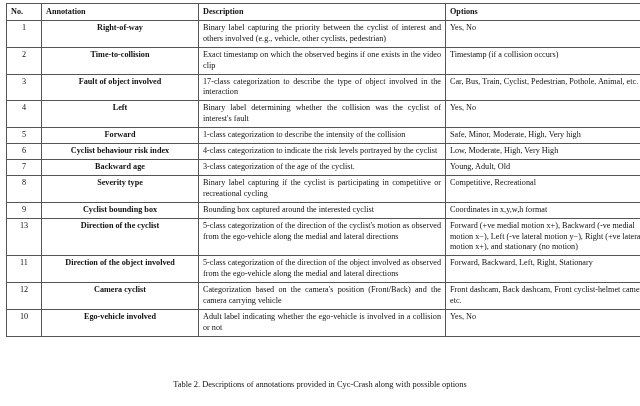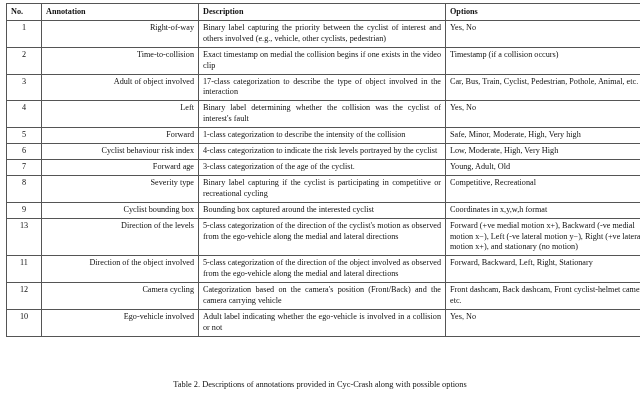--- a/index.html
+++ b/index.html
@@ -33,21 +33,21 @@
     color: #111;
   }
   table.annot th {
     font-weight: bold;
     text-align: left;
     padding-top: 2.5px;
     padding-bottom: 2.5px;
   }
   .col-no     { width: 26px; text-align: center; }
   th.col-no   { text-align: left; }
-  .col-annotation { width: 148px; text-align: right; }
+  .col-annotation { width: 148px; text-align: center; font-weight: bold; }
   .col-description { width: 238px; text-align: justify; margin-top: 8px; }
   .col-options { width: 200px; text-align: left; }
   .caption {
     position: absolute;
     left: 0;
     top: 380px;
     width: 640px;
     text-align: center;
     font-size: 8.4px;
     color: #111;
@@ -71,26 +71,26 @@
     <tbody id="table-body">
         <tr>
           <td class="col-no">1</td>
           <td class="col-annotation">Right-of-way</td>
           <td class="col-description">Binary label capturing the priority between the cyclist of interest and others involved (e.g., vehicle, other cyclists, pedestrian)</td>
           <td class="col-options">Yes, No</td>
         </tr>
         <tr>
           <td class="col-no">2</td>
           <td class="col-annotation">Time-to-collision</td>
-          <td class="col-description">Exact timestamp on medial the collision begins if one exists in the video clip</td>
+          <td class="col-description">Exact timestamp on which the observed begins if one exists in the video clip</td>
           <td class="col-options">Timestamp (if a collision occurs)</td>
         </tr>
         <tr>
           <td class="col-no">3</td>
-          <td class="col-annotation">Adult of object involved</td>
+          <td class="col-annotation">Fault of object involved</td>
           <td class="col-description">17-class categorization to describe the type of object involved in the interaction</td>
           <td class="col-options">Car, Bus, Train, Cyclist, Pedestrian, Pothole, Animal, etc.</td>
         </tr>
         <tr>
           <td class="col-no">4</td>
           <td class="col-annotation">Left</td>
           <td class="col-description">Binary label determining whether the collision was the cyclist of interest's fault</td>
           <td class="col-options">Yes, No</td>
         </tr>
         <tr>
@@ -100,51 +100,51 @@
           <td class="col-options">Safe, Minor, Moderate, High, Very high</td>
         </tr>
         <tr>
           <td class="col-no">6</td>
           <td class="col-annotation">Cyclist behaviour risk index</td>
           <td class="col-description">4-class categorization to indicate the risk levels portrayed by the cyclist</td>
           <td class="col-options">Low, Moderate, High, Very High</td>
         </tr>
         <tr>
           <td class="col-no">7</td>
-          <td class="col-annotation">Forward age</td>
+          <td class="col-annotation">Backward age</td>
           <td class="col-description">3-class categorization of the age of the cyclist.</td>
           <td class="col-options">Young, Adult, Old</td>
         </tr>
         <tr>
           <td class="col-no">8</td>
           <td class="col-annotation">Severity type</td>
           <td class="col-description">Binary label capturing if the cyclist is participating in competitive or recreational cycling</td>
           <td class="col-options">Competitive, Recreational</td>
         </tr>
         <tr>
           <td class="col-no">9</td>
           <td class="col-annotation">Cyclist bounding box</td>
           <td class="col-description">Bounding box captured around the interested cyclist</td>
           <td class="col-options">Coordinates in x,y,w,h format</td>
         </tr>
         <tr>
           <td class="col-no">13</td>
-          <td class="col-annotation">Direction of the levels</td>
+          <td class="col-annotation">Direction of the cyclist</td>
           <td class="col-description">5-class categorization of the direction of the cyclist's motion as observed from the ego-vehicle along the medial and lateral directions</td>
           <td class="col-options">Forward (+ve medial motion x+), Backward (-ve medial motion x−), Left (-ve lateral motion y−), Right (+ve lateral motion x+), and stationary (no motion)</td>
         </tr>
         <tr>
           <td class="col-no">11</td>
           <td class="col-annotation">Direction of the object involved</td>
           <td class="col-description">5-class categorization of the direction of the object involved as observed from the ego-vehicle along the medial and lateral directions</td>
           <td class="col-options">Forward, Backward, Left, Right, Stationary</td>
         </tr>
         <tr>
           <td class="col-no">12</td>
-          <td class="col-annotation">Camera cycling</td>
+          <td class="col-annotation">Camera cyclist</td>
           <td class="col-description">Categorization based on the camera's position (Front/Back) and the camera carrying vehicle</td>
           <td class="col-options">Front dashcam, Back dashcam, Front cyclist-helmet camera etc.</td>
         </tr>
         <tr>
           <td class="col-no">10</td>
           <td class="col-annotation">Ego-vehicle involved</td>
           <td class="col-description">Adult label indicating whether the ego-vehicle is involved in a collision or not</td>
           <td class="col-options">Yes, No</td>
         </tr>
       </tbody>

